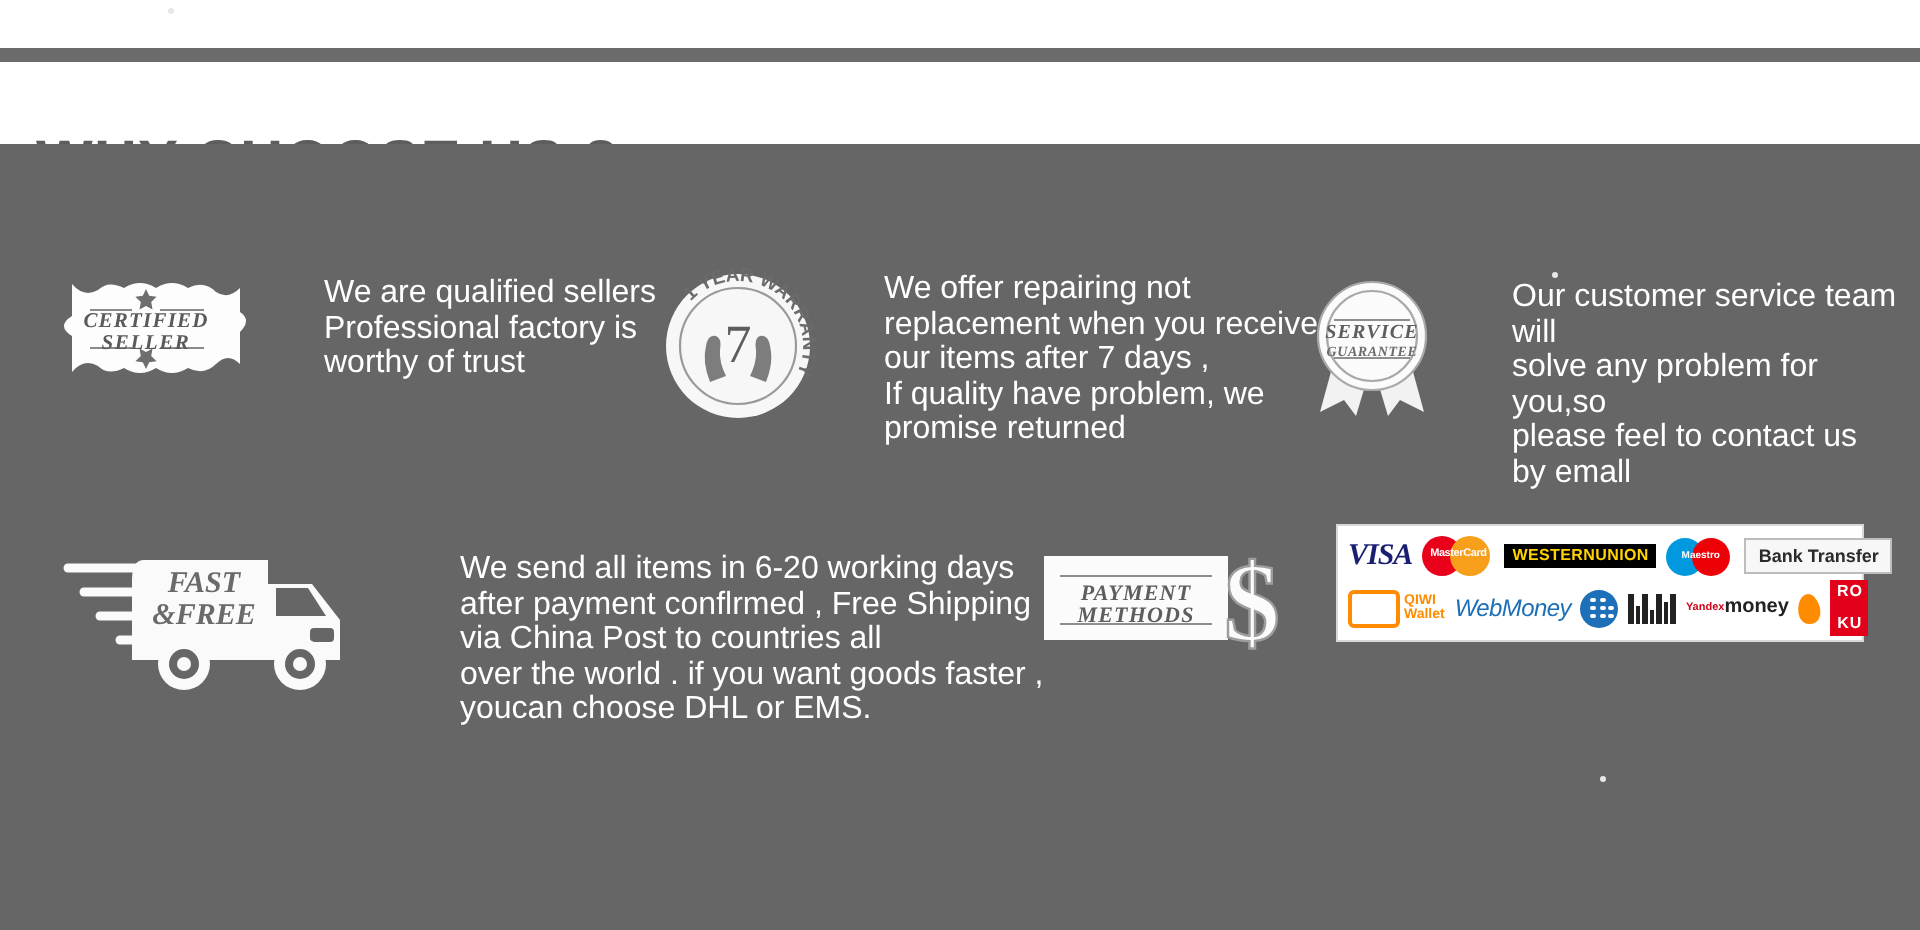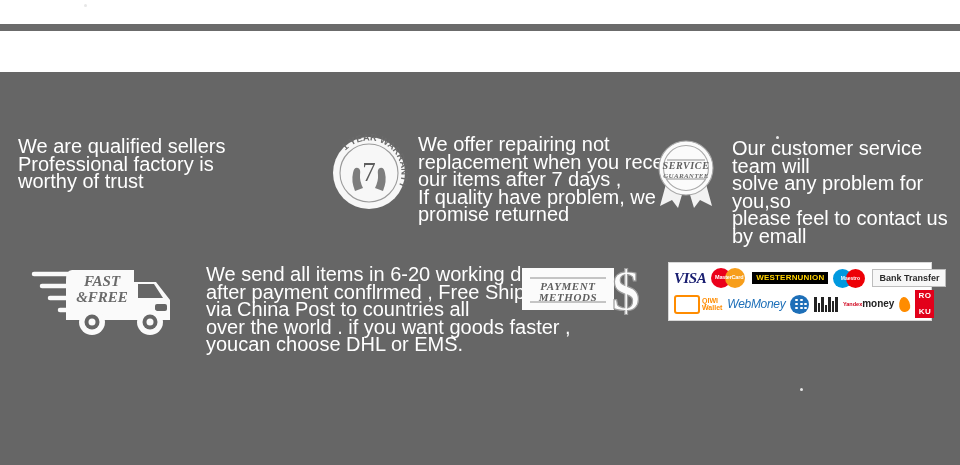--- a/index.html
+++ b/index.html
@@ -25,26 +25,26 @@
   
   .body-gray{position:absolute;left:0;top:72px;width:960px;height:393px;background:#666666;}
 
   .disclaimer{
     position:absolute;left:20px;top:82px;width:920px;
     color:#f2f2f2;font-size:15px;line-height:20px;white-space:nowrap;
   }
 
   
   .row1{position:absolute;left:0;top:130px;width:960px;height:115px;}
-  .row2{position:absolute;left:0;top:240px;width:776px;height:140px;}
+  .row2{position:absolute;left:0;top:250px;width:776px;height:140px;}
 
   .feature{position:absolute;display:flex;align-items:flex-start;}
   .feat-text{
-    color:#ffffff;font-size:20px;line-height:17.5px;
-    white-space:pre-line;padding-top:2px;
+    color:#ffffff;font-size:16px;line-height:17.5px;
+    white-space:pre-line;padding-top:2px;margin-left:24px;
   }
 
   
   .f1{left:18px;top:6px;}
   .f2{left:330px;top:4px;}
   .f3{left:652px;top:8px;}
   
   .f4{left:30px;top:6px;}
   .f5{left:520px;top:22px;}
 
@@ -126,20 +126,33 @@
   <div class="title-band">
     <div class="title">WHY CHOOSE US ?</div>
   </div>
 
   <div class="body-gray"></div>
 
 
   <div class="row1">
 
     <div class="feature f1">
+      <div class="badge-cert">
+        <svg viewBox="0 0 110 56" width="110" height="56">
+          <path fill="#fdfdfd" d="M18 6 Q24 13 31 9 Q36 4 44 8 Q52 3 60 8 Q68 3 76 8 Q84 4 90 10 Q96 14 102 8
+            L102 20 Q108 24 102 30 L102 46 Q96 40 90 46 Q84 52 76 48 Q68 53 60 48 Q52 53 44 48
+            Q36 52 31 47 Q24 43 18 50 L18 32 Q10 27 18 22 Z"></path>
+          <path fill="#6e6e6e" d="M55 8.5 l1.6 3.4 3.7 .5 -2.7 2.6 .65 3.7 -3.25-1.75 -3.25 1.75 .65-3.7 -2.7-2.6 3.7-.5z"></path>
+          <path fill="#6e6e6e" d="M55 48.5 l-1.6 -3.4 -3.7 -.5 2.7 -2.6 -.65 -3.7 3.25 1.75 3.25 -1.75 -.65 3.7 2.7 2.6 -3.7 .5z"></path>
+          <path stroke="#8a8a8a" stroke-width="0.9" d="M27 19 H48 M62 19 H84"></path>
+          <path stroke="#8a8a8a" stroke-width="0.9" d="M27 38 H48 M62 38 H84"></path>
+          <text x="55" y="27.5" text-anchor="middle" font-family="Liberation Serif, serif" font-size="10.5" font-weight="bold" font-style="italic" fill="#5a5a5a" letter-spacing="0.6">CERTIFIED</text>
+          <text x="55" y="38.5" text-anchor="middle" font-family="Liberation Serif, serif" font-size="10.5" font-weight="bold" font-style="italic" fill="#5a5a5a" letter-spacing="0.8">SELLER</text>
+        </svg>
+      </div>
       <div class="feat-text">We are qualified sellers
 Professional factory is
 worthy of trust</div>
     </div>
 
     <div class="feature f2">
       <div class="badge-warranty">
         <svg viewBox="0 0 78 78" width="78" height="78">
           <circle cx="39" cy="39" r="36" fill="#f7f7f7"></circle>
           <circle cx="39" cy="39" r="29" fill="none" stroke="#9a9a9a" stroke-width="1.1"></circle>

